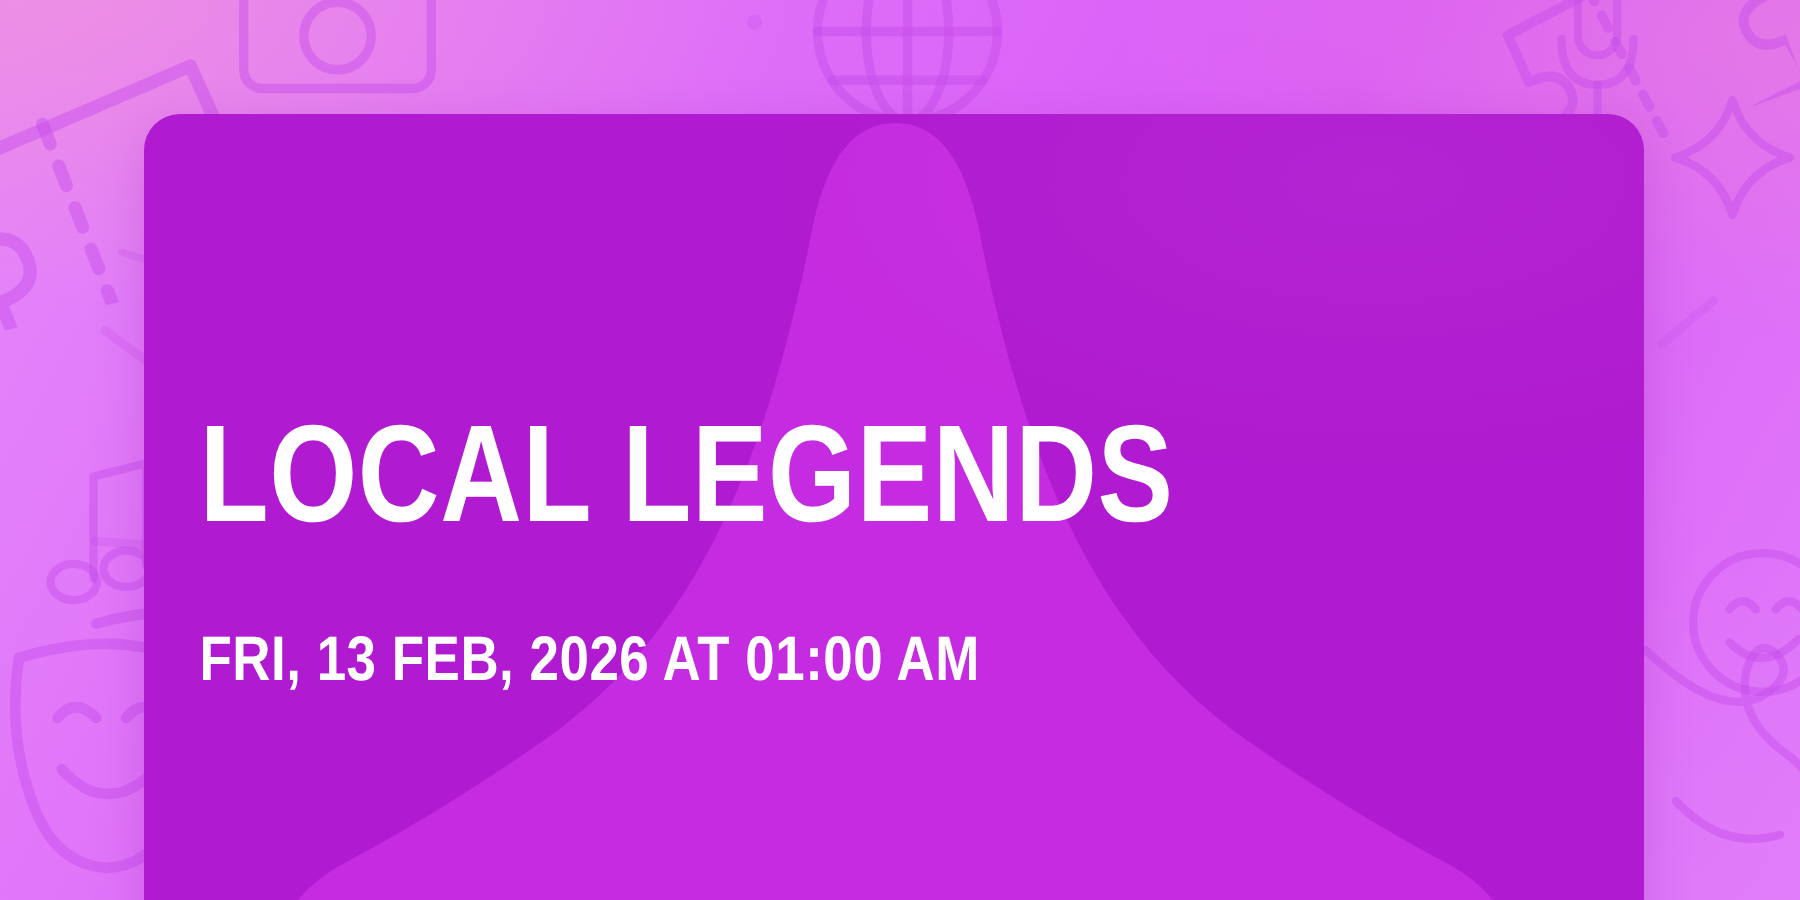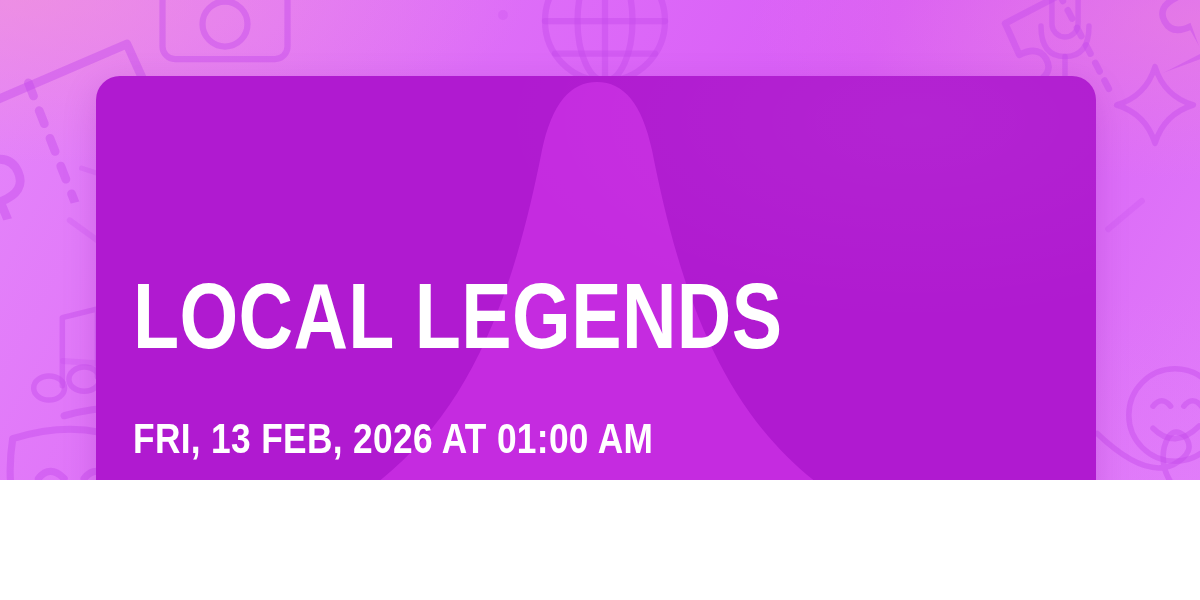--- a/index.html
+++ b/index.html
@@ -9,21 +9,21 @@
     background: #ffffff;
   }
   body {
     font-family: "Liberation Sans", sans-serif;
   }
 
   
   #banner {
     position: relative;
     width: 1200px;
-    height: 480px;
+    height: 600px;
     overflow: hidden;
     background: #DD6CF8;
   }
 
   
   .bg-gradient {
     position: absolute;
     inset: 0;
     background:
       radial-gradient(110% 90% at 2% 0%,   rgba(244,150,210,0.55) 0%, rgba(244,150,210,0) 38%),

